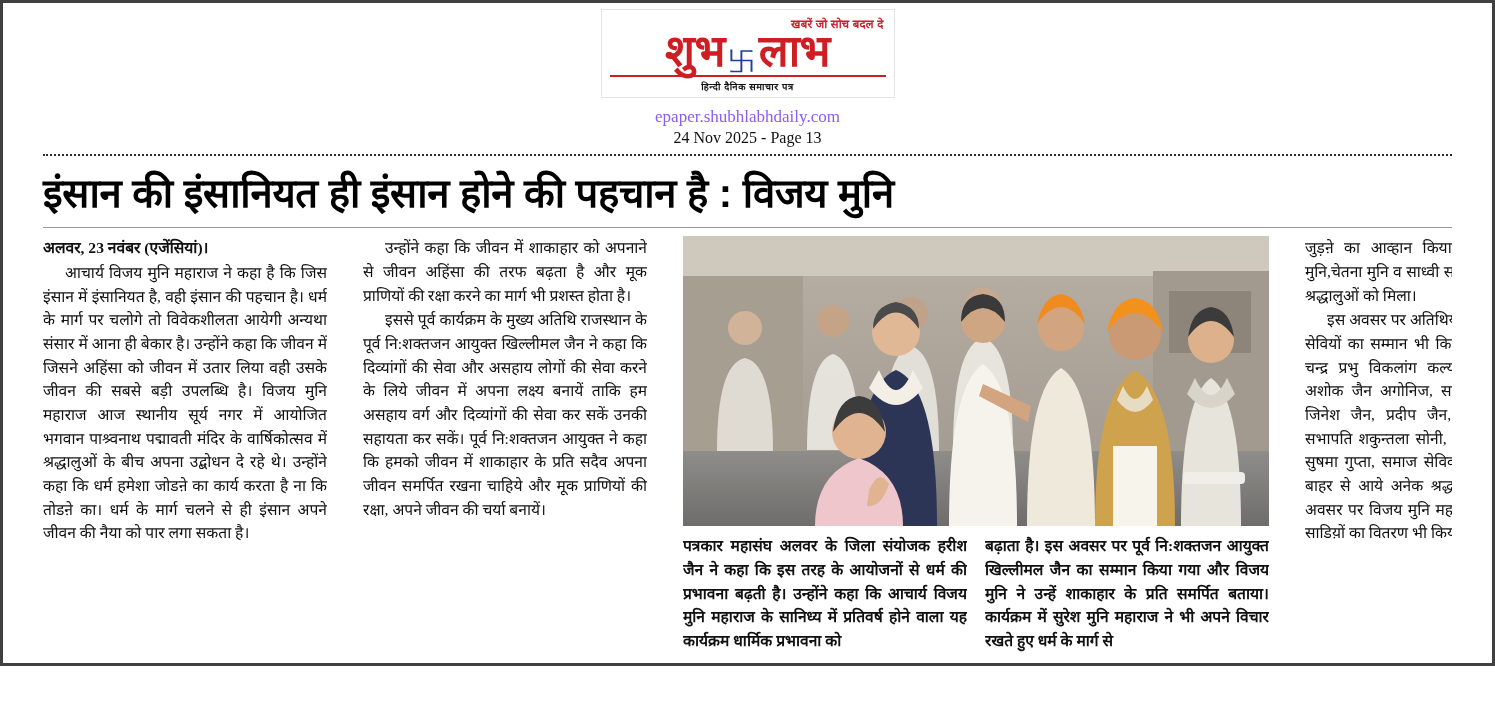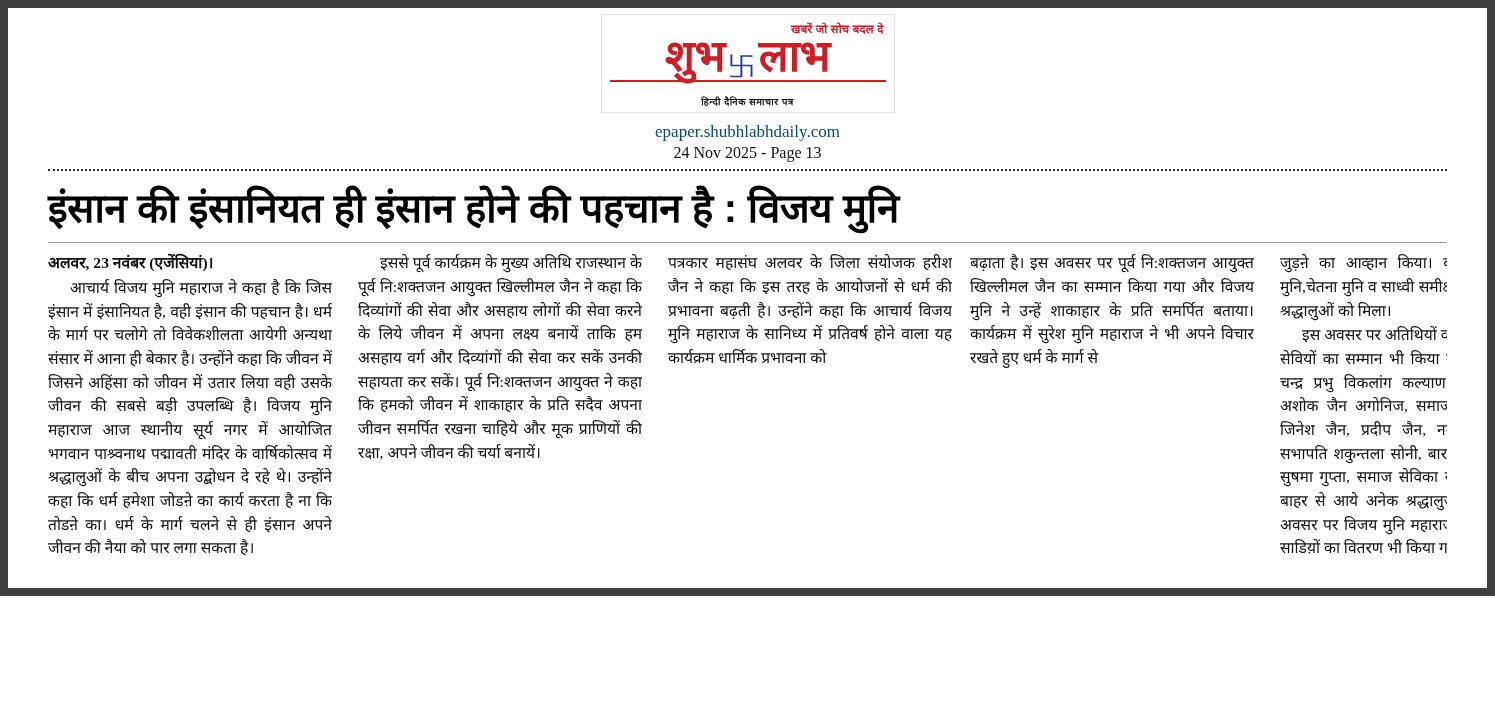--- a/index.html
+++ b/index.html
@@ -6,24 +6,24 @@
     margin: 0;
     padding: 0;
     background: #ffffff;
   }
   body {
     font-family: "Liberation Serif", serif;
   }
   .page {
     position: relative;
     width: 1495px;
-    height: 596px;
+    height: 666px;
     background: #ffffff;
     box-sizing: border-box;
-    border: 8px solid #404040;
+    border: 3px solid #404040;
     overflow: hidden;
   }
   .inner {
     position: absolute;
     left: 0; top: 0; right: 0; bottom: 0;
     padding: 6px 40px 0 40px;
     box-sizing: border-box;
   }
 
   
@@ -79,26 +79,26 @@
     height: 2px;
     background: #cf1d24;
     margin-top: 2px;
   }
   .logo-tagline-bottom {
     font-family: "Liberation Sans", sans-serif;
     font-size: 9.5px;
     font-weight: bold;
     color: #111;
     letter-spacing: 0.6px;
-    margin-top: 13px;
+    margin-top: 3px;
   }
   .site-url {
     font-family: "Liberation Serif", serif;
     font-size: 17px;
-    color: #0c4a6e;
+    color: #8b5cf6;
     margin-top: 9px;
   }
   .issue-line {
     font-family: "Liberation Serif", serif;
     font-size: 16px;
     color: #111;
     margin-top: 2px;
   }
   .dotted-rule {
     width: 100%;
@@ -119,21 +119,21 @@
   }
   .rule-thin {
     width: 100%;
     border-top: 1px solid #999;
     margin-bottom: 8px;
   }
 
   
   .columns {
     display: flex;
-    gap: 26px;
+    gap: 36px;
     width: 100%;
     height: 452px;
     overflow: hidden;
   }
   .col {
     width: 284px;
     flex: 0 0 284px;
     font-family: "Liberation Serif", serif;
     font-size: 15.6px;
     line-height: 1.52;
@@ -147,21 +147,22 @@
     text-indent: 22px;
   }
   .col p.noindent {
     text-indent: 0;
   }
   .dateline {
     font-weight: bold;
   }
   .col-mid {
     display: flex;
-    flex-direction: row;
+    flex-direction: column;
+    font-weight: bold;
   }
   .photo-wrap {
     width: 100%;
     margin-bottom: 8px;
   }
   .photo {
     width: 100%;
     height: 290px;
     display: block;
     border: 0;
@@ -197,20 +198,21 @@
     <div class="columns">
 
       <div class="col col-photo-left">
         <p class="noindent">
           <span class="dateline">अलवर, 23 नवंबर (एजेंसियां)।</span>
         </p>
         <p>आचार्य विजय मुनि महाराज ने कहा है कि जिस इंसान में इंसानियत है, वही इंसान की पहचान है। धर्म के मार्ग पर चलोगे तो विवेकशीलता आयेगी अन्यथा संसार में आना ही बेकार है। उन्होंने कहा कि जीवन में जिसने अहिंसा को जीवन में उतार लिया वही उसके जीवन की सबसे बड़ी उपलब्धि है। विजय मुनि महाराज आज स्थानीय सूर्य नगर में आयोजित भगवान पाश्र्वनाथ पद्मावती मंदिर के वार्षिकोत्सव में श्रद्धालुओं के बीच अपना उद्बोधन दे रहे थे। उन्होंने कहा कि धर्म हमेशा जोडऩे का कार्य करता है ना कि तोडऩे का। धर्म के मार्ग चलने से ही इंसान अपने जीवन की नैया को पार लगा सकता है।</p>
       </div>
 
       <div class="col">
+        <p>उन्होंने कहा कि जीवन में शाकाहार को अपनाने से जीवन अहिंसा की तरफ बढ़ता है और मूक प्राणियों की रक्षा करने का मार्ग भी प्रशस्त होता है।</p>
         <p>इससे पूर्व कार्यक्रम के मुख्य अतिथि राजस्थान के पूर्व नि:शक्तजन आयुक्त खिल्लीमल जैन ने कहा कि दिव्यांगों की सेवा और असहाय लोगों की सेवा करने के लिये जीवन में अपना लक्ष्य बनायें ताकि हम असहाय वर्ग और दिव्यांगों की सेवा कर सकें उनकी सहायता कर सकें। पूर्व नि:शक्तजन आयुक्त ने कहा कि हमको जीवन में शाकाहार के प्रति सदैव अपना जीवन समर्पित रखना चाहिये और मूक प्राणियों की रक्षा, अपने जीवन की चर्या बनायें।</p>
       </div>
 
       <div class="col-mid" style="width:586px; flex:0 0 586px;">
         <div class="photo-wrap">
           <svg class="photo" viewBox="0 0 586 290" preserveAspectRatio="none">
             <defs>
               <linearGradient id="wall" x1="0" y1="0" x2="0" y2="1">
                 <stop offset="0" stop-color="#b9b0a4"></stop>
                 <stop offset="1" stop-color="#9d968d"></stop>

